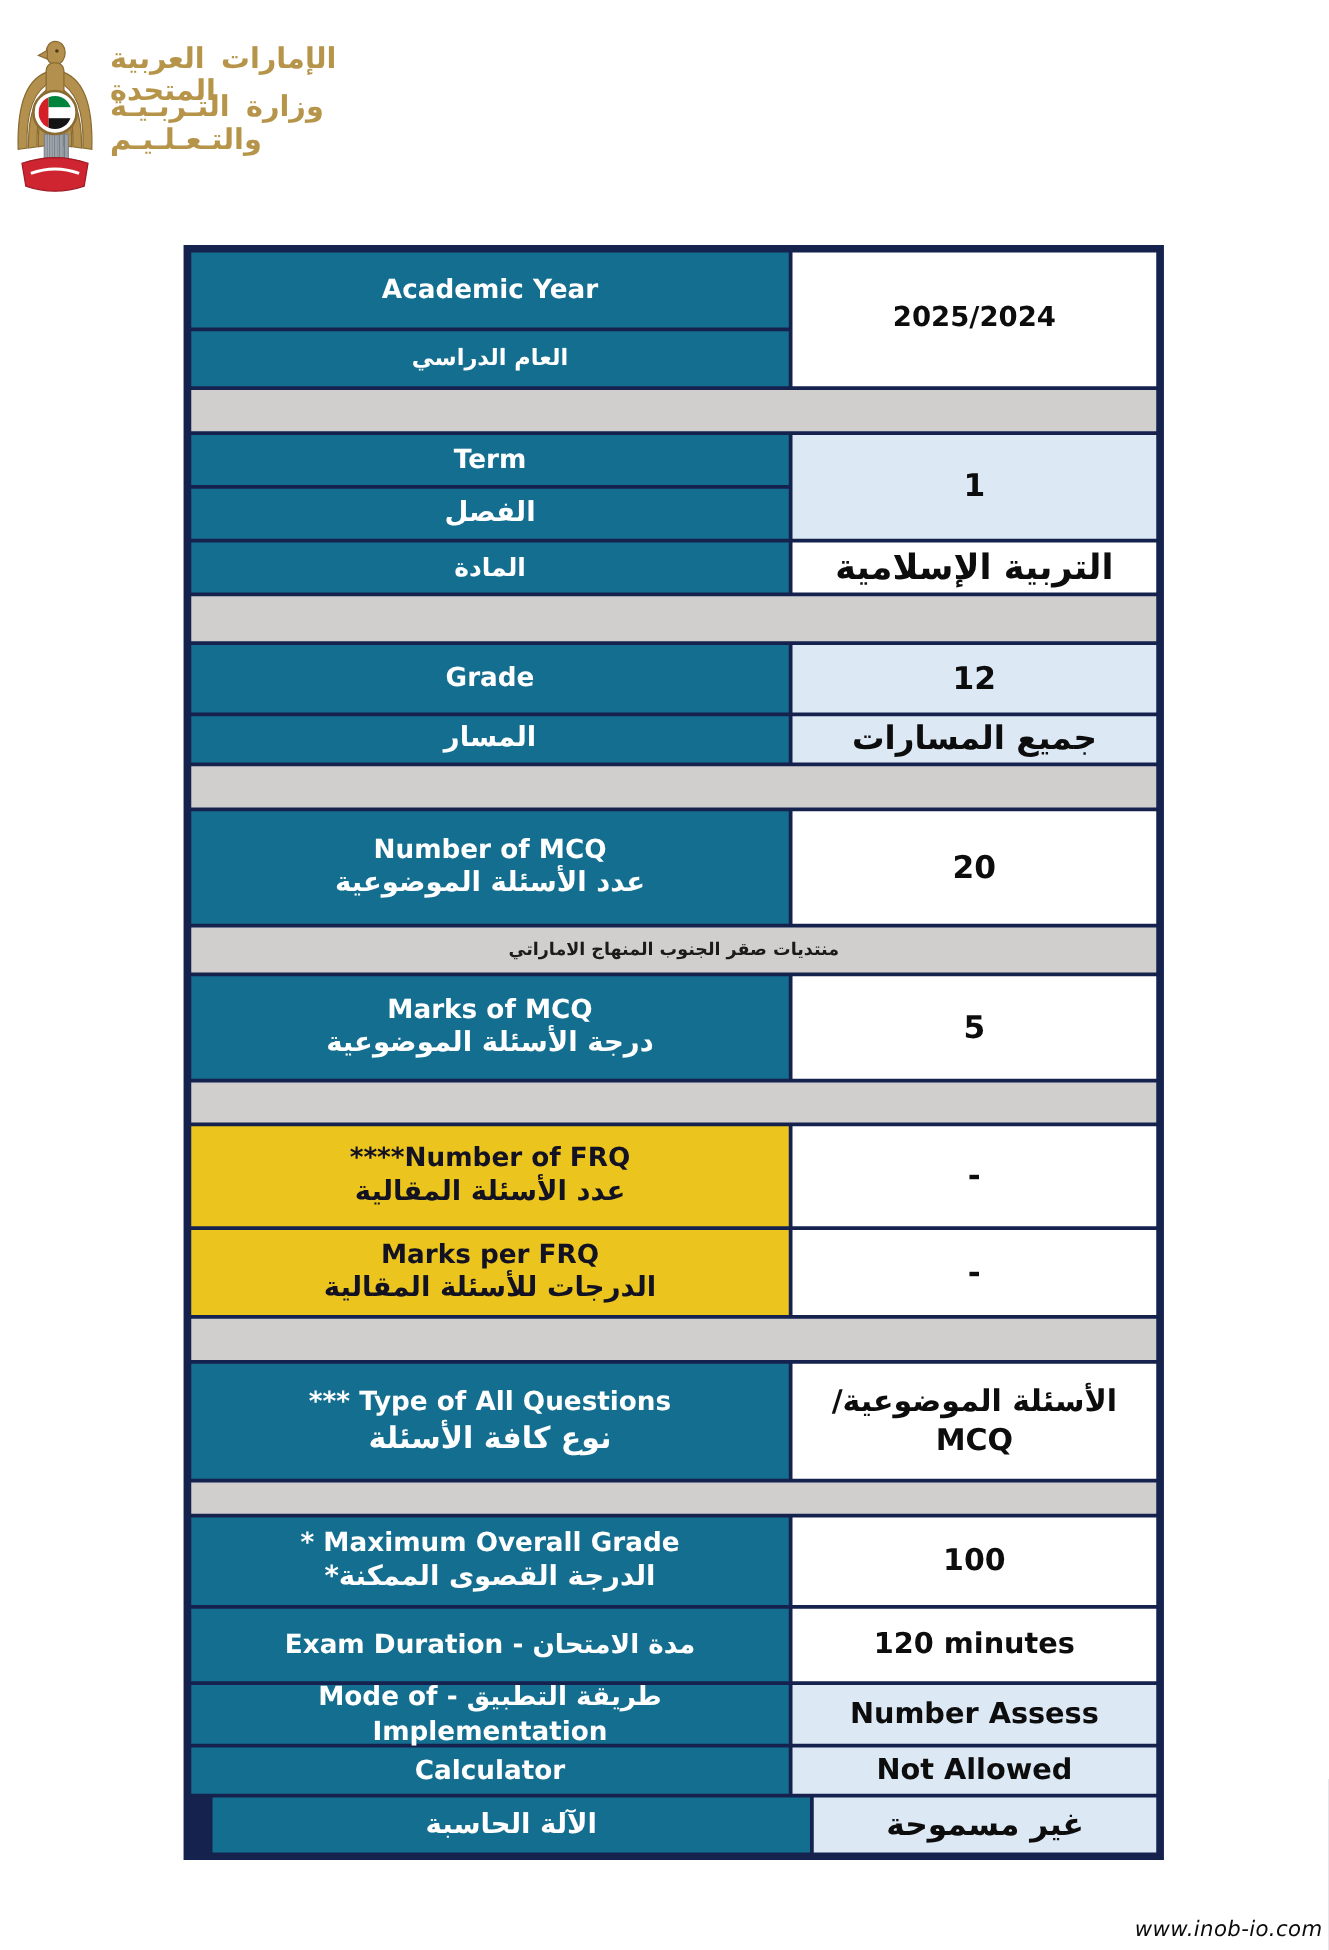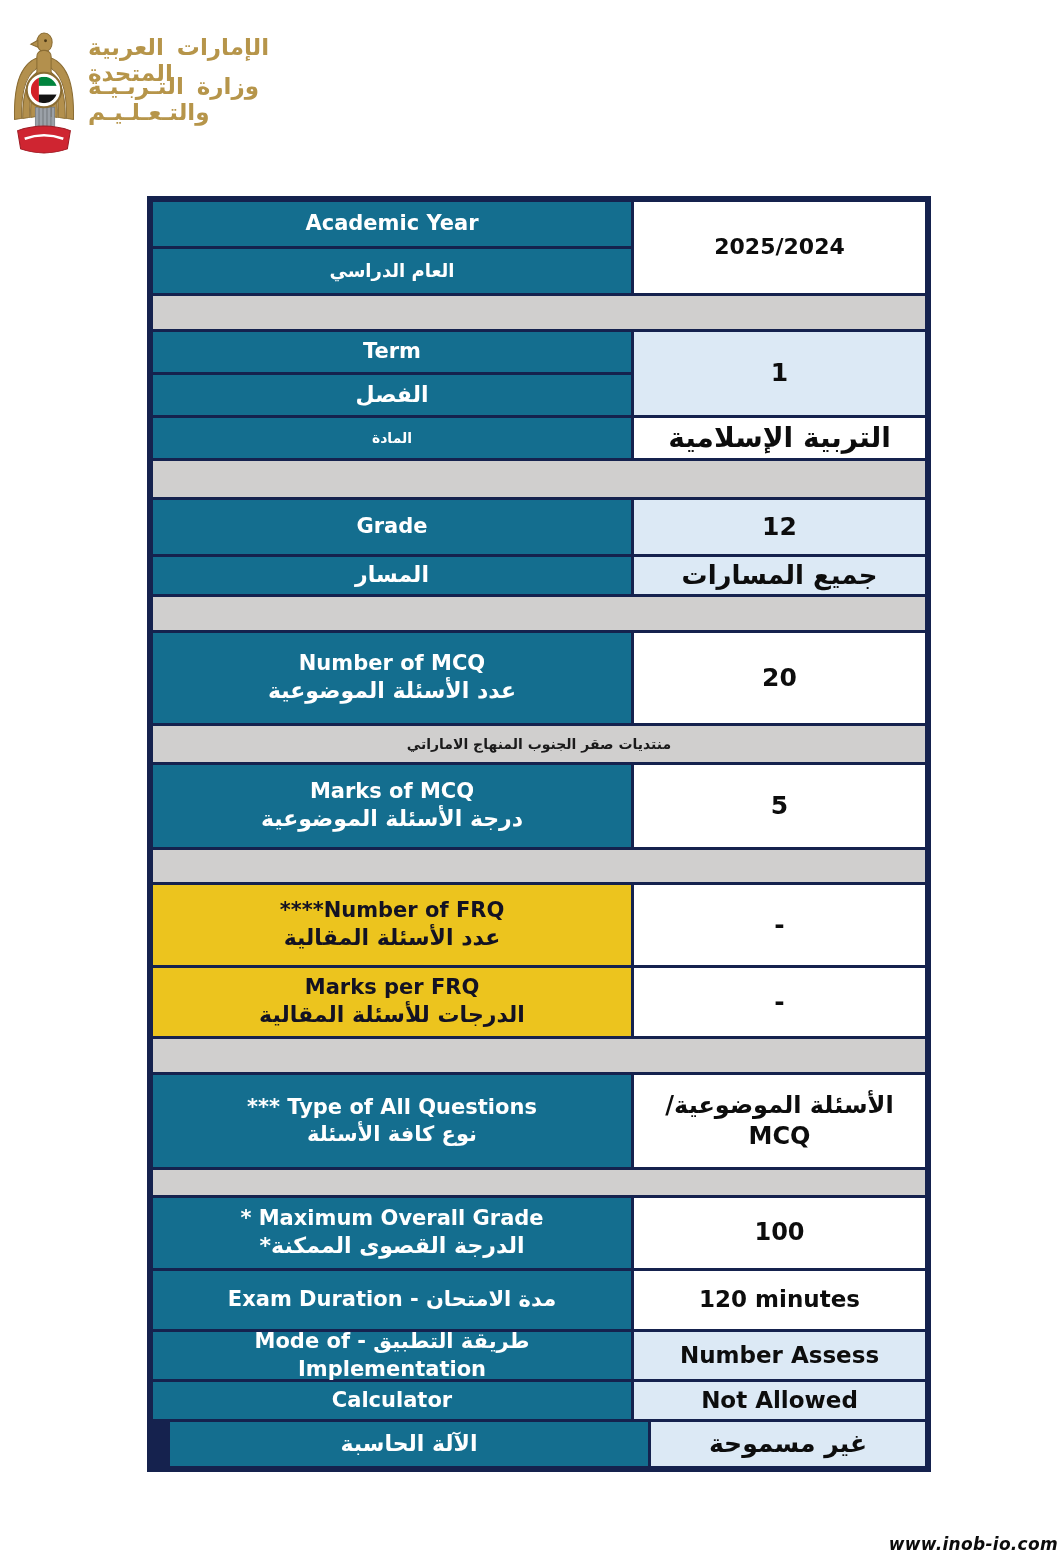--- a/index.html
+++ b/index.html
@@ -34,21 +34,21 @@
   .t-value{
     flex:1;background:#ffffff;color:#0d0d0d;font-weight:bold;
     display:flex;align-items:center;justify-content:center;text-align:center;
   }
   .t-value.blue{background:var(--lightblue,#dce9f5);}
   .t-spacer{background:var(--gray,#d0cfce);width:100%;}
   .t-note{display:flex;align-items:center;justify-content:center;
     font-size:14px;font-weight:bold;color:#1b1b1b;}
   
   .watermark{
-    position:absolute;right:5px;bottom:6px;font-size:17px;font-weight:bold;
+    position:absolute;right:5px;bottom:6px;font-size:17px;font-weight:normal;
     font-style:italic;color:#0c0c0c;letter-spacing:.3px;
   }
 </style>
 </head>
 <body>
 
 <div class="page">
 
   <div class="gov-header">
     <svg class="emblem" viewBox="0 0 70 128" xmlns="http://www.w3.org/2000/svg">
@@ -95,21 +95,21 @@
   </div>
 
   <div class="ministry-text">
     <div class="m-line">الإمارات العربية المتحدة</div>
     <div class="m-line">وزارة التـربـيـة والتـعـلـيـم</div>
   </div>
 
   <div class="spec-table">
       <div class="t-row">
         <div class="t-label t-split">
-          <div class="t-subcell" style="height: 44px;">
+          <div class="t-subcell" style="height: 60px;">
             <div class="t-line" dir="auto">Academic Year</div>
           </div>
           <div class="t-subcell" style="height: 44px;">
             <div class="t-line" dir="auto" style="font-size: 18px;">العام الدراسي</div>
           </div>
         </div>
         <div class="t-value">
           <div class="t-line" dir="auto" style="font-size: 22px;">2025/2024</div>
         </div>
       </div>
@@ -122,21 +122,21 @@
           <div class="t-subcell" style="height: 40px;">
             <div class="t-line" dir="auto" style="font-size: 22px;">الفصل</div>
           </div>
         </div>
         <div class="t-value blue">
           <div class="t-line" dir="auto" style="font-size: 25px;">1</div>
         </div>
       </div>
       <div class="t-row" style="height: 40px;">
         <div class="t-label">
-          <div class="t-line" dir="auto" style="font-size: 14px;">المادة</div>
+          <div class="t-line" dir="auto" style="font-size: 20px;">المادة</div>
         </div>
         <div class="t-value">
           <div class="t-line" dir="auto" style="font-size: 28px;">التربية الإسلامية</div>
         </div>
       </div>
       <div class="t-spacer" style="height: 36px;"></div>
       <div class="t-row" style="height: 54px;">
         <div class="t-label">
           <div class="t-line" dir="auto">Grade</div>
         </div>
@@ -190,21 +190,21 @@
           <div class="t-line" dir="auto" style="font-size: 22px;">الدرجات للأسئلة المقالية</div>
         </div>
         <div class="t-value">
           <div class="t-line" dir="auto" style="font-size: 25px;">-</div>
         </div>
       </div>
       <div class="t-spacer" style="height: 33px;"></div>
       <div class="t-row" style="height: 92px;">
         <div class="t-label">
           <div class="t-line" dir="auto">*** Type of All Questions</div>
-          <div class="t-line" dir="auto" style="font-size: 21px;">نوع كافة الأسئلة</div>
+          <div class="t-line" dir="auto" style="font-size: 24px;">نوع كافة الأسئلة</div>
         </div>
         <div class="t-value">
           <div class="t-line" dir="auto" style="font-size: 24px;">الأسئلة الموضوعية/ MCQ</div>
         </div>
       </div>
       <div class="t-spacer" style="height: 25px;"></div>
       <div class="t-row" style="height: 70px;">
         <div class="t-label">
           <div class="t-line" dir="auto">* Maximum Overall Grade</div>
           <div class="t-line" dir="auto" style="font-size: 22px;">الدرجة القصوى الممكنة*</div>

